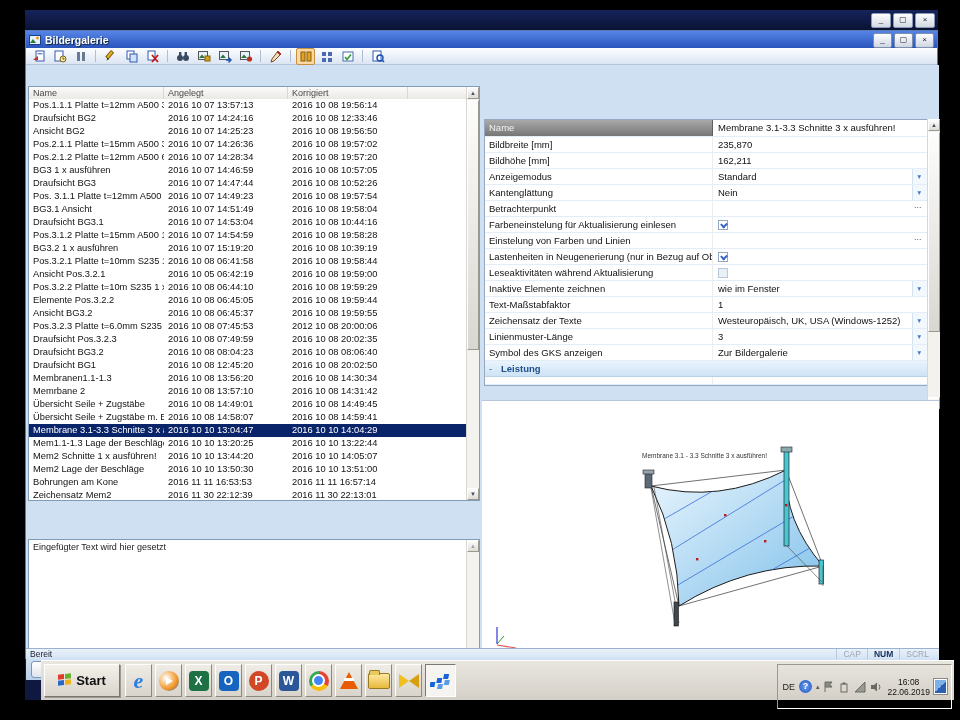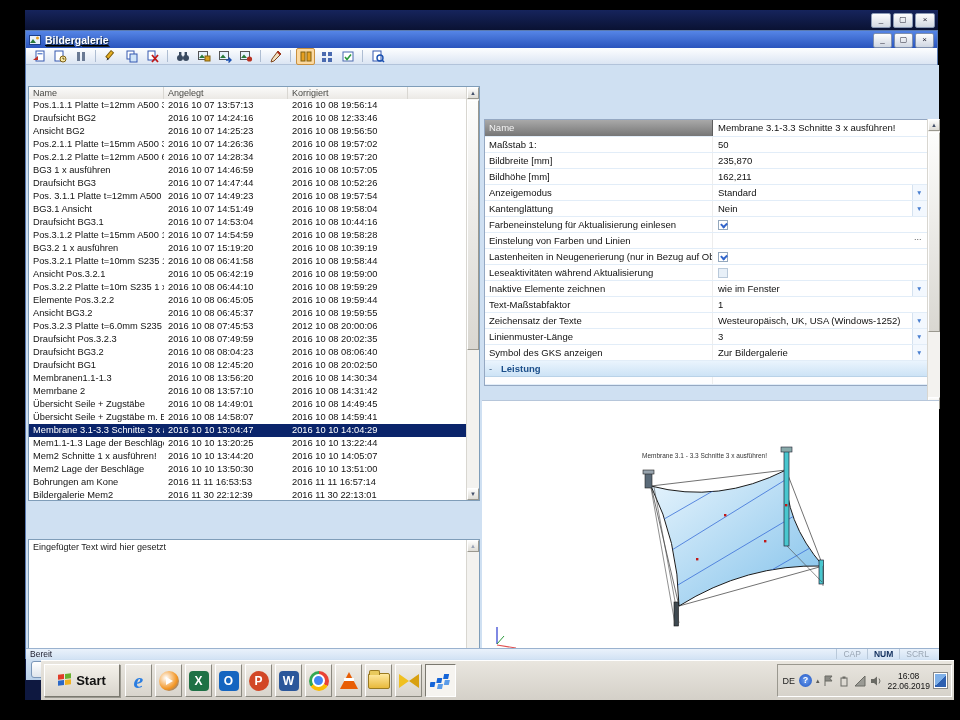--- a/index.html
+++ b/index.html
@@ -8,21 +8,21 @@
   .desktop{position:absolute;left:25px;top:10px;width:913px;height:690px;background:#0e1840;}
 
   
   .outerbar{position:absolute;left:0;top:0;width:913px;height:20px;background:linear-gradient(#16245c,#0a1233);}
   .outerbtns{position:absolute;right:3px;top:3px;display:flex;gap:2px;}
   .outerbtns .wb{width:18px;height:13px;background:linear-gradient(#fdfdfd,#d2d8e2);border:1px solid #8a99b5;
     font-size:8px;line-height:11px;text-align:center;color:#223;border-radius:2px;}
 
   
   .appwin{position:absolute;left:0;top:20px;width:913px;height:629px;background:#cfe0f2;border:1px solid #5a7ab0;box-sizing:border-box;}
-  .titlebar{position:absolute;left:0;top:0;width:100%;height:17px;background:linear-gradient(#5585e6,#2a54bd);display:flex;align-items:center;text-decoration:underline;}
+  .titlebar{position:absolute;left:0;top:0;width:100%;height:17px;background:linear-gradient(#5585e6,#2a54bd);display:flex;align-items:center;}
   .titlebar .ticon{width:12px;height:12px;margin:0 4px 0 3px;}
   .titlebar .ttext{color:#fff;font-weight:bold;font-size:10.5px;text-shadow:1px 1px 1px #123;}
   .titlebtns{position:absolute;right:3px;top:2px;display:flex;gap:2px;}
   .titlebtns .wb{width:17px;height:13px;background:linear-gradient(#fefefe,#cfd6e2);border:1px solid #7e8fae;
     font-size:8px;line-height:11px;text-align:center;color:#223;border-radius:2px;}
 
   
   .toolbar{position:absolute;left:0;top:17px;width:100%;height:17px;background:linear-gradient(#fdfeff,#dbe5f3);
     border-bottom:1px solid #b2c3da;display:flex;align-items:center;padding-left:3px;box-sizing:border-box;gap:2px;}
   .tbi{width:17px;height:15px;display:inline-flex;align-items:center;justify-content:center;border:1px solid transparent;border-radius:2px;}
@@ -94,21 +94,21 @@
   .taskbar{position:absolute;left:16px;top:650px;width:913px;height:40px;background:linear-gradient(#e9e6df,#d4d0c8);border-top:1px solid #fff;box-sizing:border-box;}
   .startbtn{position:absolute;left:3px;top:3px;width:76px;height:33px;background:linear-gradient(#f4f1ea,#d8d4cc);
     border:1px solid #fff;border-right-color:#7a786f;border-bottom-color:#7a786f;box-shadow:1px 1px 0 #9a988f;
     display:flex;align-items:center;justify-content:center;gap:4px;font-weight:bold;font-size:13px;color:#111;box-sizing:border-box;}
   .winlogo{width:14px;height:13px;display:grid;grid-template-columns:6px 6px;grid-template-rows:5px 5px;gap:1px;transform:skewY(-6deg);}
   .winlogo i{display:block;}
   .appbtn{position:absolute;top:3px;width:27px;height:33px;background:linear-gradient(#efece6,#d8d4cc);
     border:1px solid #fff;border-right-color:#8a887f;border-bottom-color:#8a887f;display:flex;align-items:center;justify-content:center;box-sizing:border-box;}
   .appbtn.active{background:#f6f4f0;border:1px solid #7a786f;border-right-color:#fff;border-bottom-color:#fff;width:31px;}
   .sqicon{width:20px;height:20px;border-radius:4px;color:#fff;font-weight:bold;font-size:12px;line-height:20px;text-align:center;}
-  .tray{position:absolute;right:2px;top:3px;height:33px;border:1px solid #9a988f;border-right-color:#fff;border-bottom-color:#fff;
+  .tray{position:absolute;right:2px;top:3px;height:45px;border:1px solid #9a988f;border-right-color:#fff;border-bottom-color:#fff;
     display:flex;align-items:center;padding:12px 4px;gap:4px;box-sizing:border-box;}
   .tray .lang{font-size:9px;color:#222;}
   .helpicon{width:13px;height:13px;border-radius:50%;background:radial-gradient(#6fa0f0,#1a50c0);color:#fff;font-size:9px;font-weight:bold;
     text-align:center;line-height:13px;}
   .trayglyph{font-size:10px;color:#5a5a55;line-height:10px;}
   .clock{font-size:8.5px;color:#111;text-align:center;line-height:10px;}
   .peek{width:11px;height:13px;background:linear-gradient(135deg,#7fb0e8 50%,#2d5fb0 50%);border:1px solid #fff;box-shadow:0 0 0 1px #888;}
 </style>
 </head>
 <body>
@@ -463,21 +463,21 @@
             </div>
 
             <div class="trow">
               <div class="tc">Bohrungen am Kone</div>
               <div class="tc">2016 11 11 16:53:53</div>
               <div class="tc">2016 11 11 16:57:14</div>
               <div class="tc"></div>
             </div>
 
             <div class="trow">
-              <div class="tc">Bildergalerie Mem2</div>
+              <div class="tc">Zeichensatz Mem2</div>
               <div class="tc">2016 11 30 22:12:39</div>
               <div class="tc">2016 11 30 22:13:01</div>
               <div class="tc"></div>
             </div>
           </div>
         <div class="sb" style="right:0;top:0;bottom:0;">
           <div class="ar" style="position:absolute;top:0;left:0;right:0;">▲</div>
           <div class="thumb" style="top:13px;height:250px;"></div>
           <div class="ar" style="position:absolute;bottom:0;left:0;right:0;">▼</div>
         </div>
@@ -495,28 +495,20 @@
 
           <div class="prow t-header">
             <div class="plabel">Name</div>
             <div class="pvalue">
 
               <span>Membrane 3.1-3.3 Schnitte  3 x ausführen!</span>
             </div>
             <div class="pctrl"></div>
           </div>
 
-          <div class="prow">
-            <div class="plabel">Maßstab 1:</div>
-            <div class="pvalue">
-
-              <span>50</span>
-            </div>
-            <div class="pctrl"></div>
-          </div>
 
           <div class="prow">
             <div class="plabel">Bildbreite [mm]</div>
             <div class="pvalue">
 
               <span>235,870</span>
             </div>
             <div class="pctrl"></div>
           </div>
 
@@ -540,20 +532,28 @@
 
           <div class="prow c-dropdown">
             <div class="plabel">Kantenglättung</div>
             <div class="pvalue">
 
               <span>Nein</span>
             </div>
             <div class="pctrl"></div>
           </div>
 
+          <div class="prow c-ellipsis">
+            <div class="plabel">Betrachterpunkt</div>
+            <div class="pvalue">
+
+              <span></span>
+            </div>
+            <div class="pctrl"></div>
+          </div>
 
 
           <div class="prow c-check-on">
             <div class="plabel">Farbeneinstelung für Aktualisierung einlesen</div>
             <div class="pvalue">
               <span class="pcheck"></span>
               <span></span>
             </div>
             <div class="pctrl"></div>
           </div>

